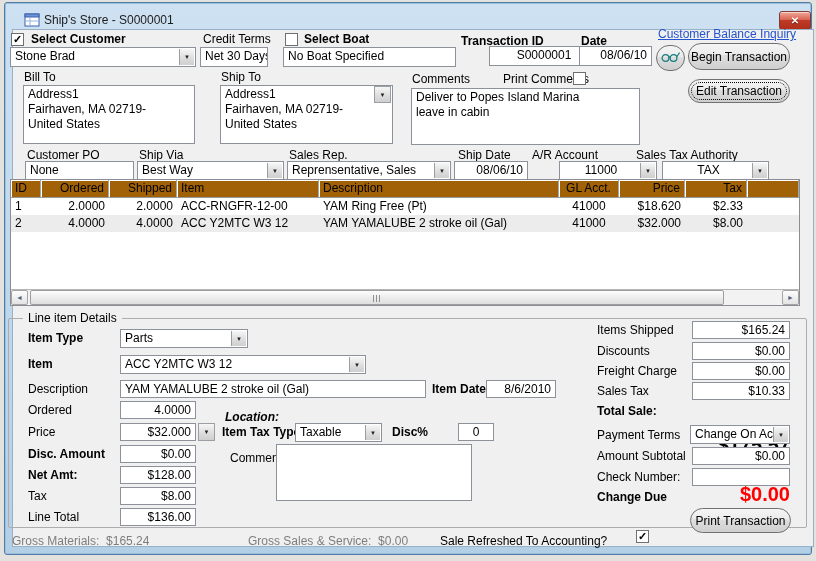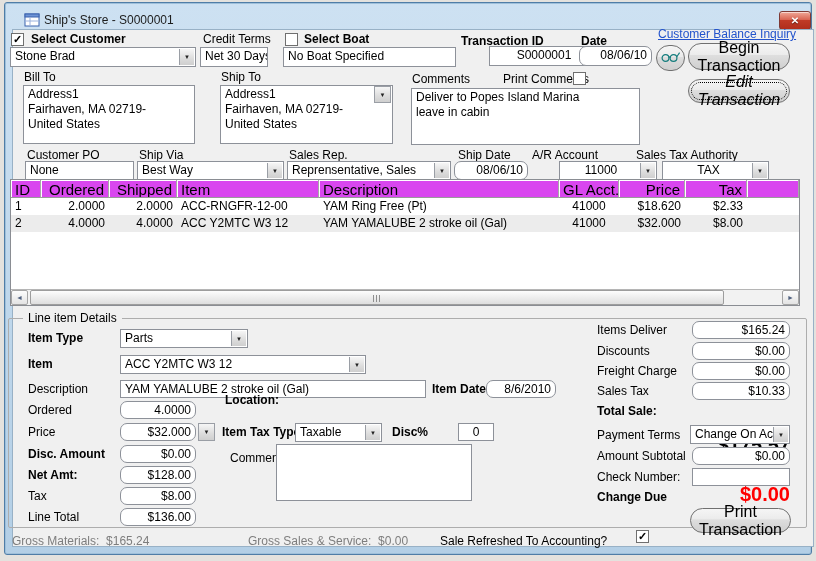--- a/index.html
+++ b/index.html
@@ -18,42 +18,42 @@
                color:#fff; font-size:10px; font-weight:bold; text-align:center; line-height:17px;
                box-shadow:inset 0 1px 0 rgba(255,255,255,.55); text-shadow:0 1px 1px rgba(0,0,0,.5); cursor:pointer; }
   .client { position:absolute; left:7px; top:26px; width:802px; height:518px; background:#f0f0f0; border:1px solid #98b1c6; }
 
   
   .lbl { position:absolute; font-size:12px; color:#000; white-space:nowrap; }
   .b { font-weight:bold; }
   .gray { color:#7d7d7d; }
   .tb { position:absolute; background:#fff; border:1px solid #8d9199; font-size:12px; padding:1px 4px;
         white-space:nowrap; overflow:hidden; color:#000; }
-  .right { text-align:right;border-radius:7px; } .center { text-align:center;margin-left:28px; }
+  .right { text-align:right; } .center { text-align:center;margin-left:28px; }
   .multi { white-space:pre-line; line-height:15px; }
   .combo { position:absolute; background:#fff; border:1px solid #8d9199; font-size:12px; padding:1px 18px 1px 4px;
            white-space:nowrap; overflow:hidden; }
   .dd { position:absolute; right:1px; top:1px; bottom:1px; width:15px;
         background:linear-gradient(#f6f6f6,#dcdcdc 60%,#cfcfcf); border-left:1px solid #9a9ea5;
         display:flex; align-items:center; justify-content:center; font-size:6px; color:#222; cursor:pointer; }
   .ddbtn { position:absolute; background:linear-gradient(#f6f6f6,#dcdcdc 60%,#cfcfcf); border:1px solid #9a9ea5;
            display:flex; align-items:center; justify-content:center; font-size:6px; color:#222; cursor:pointer; }
-  .btn { position:absolute; border:1px solid #707070; border-radius:13px; font-size:16px; color:#000;
+  .btn { position:absolute; border:1px solid #707070; border-radius:13px; font-size:12px; color:#000;
          background:linear-gradient(#f5f5f5,#ebebeb 45%,#dedede 46%,#cfcfcf);
-         display:flex; align-items:center; justify-content:center; cursor:pointer;text-align:center; }
+         display:flex; align-items:center; justify-content:center; cursor:pointer; }
   .btn.focus { outline:1px dotted #000; outline-offset:-4px; }
   .cb { position:absolute; width:13px; height:13px; background:#fff; border:1px solid #6f6f6f;
         font-size:11px; line-height:11px; font-weight:bold; text-align:center; color:#000; cursor:pointer; }
   .link { position:absolute; font-size:12px; color:#2353cc; text-decoration:underline; cursor:pointer; white-space:nowrap; }
 
   
   .grid { position:absolute; left:10px; top:179px; width:790px; height:127px; background:#fff; border:1px solid #8a8d93; overflow:hidden; }
   .grid-header { display:flex; height:18px; }
-  .gh-cell { flex:none; background:#d946ef; border-right:1px solid #a8a8a8; border-bottom:1px solid #9a9a9a;
-             box-shadow:inset 1px 1px 0 #fff; font-size:15px; padding:1px 4px; white-space:nowrap; overflow:hidden; }
+  .gh-cell { flex:none; background:#a16207; border-right:1px solid #a8a8a8; border-bottom:1px solid #9a9a9a;
+             box-shadow:inset 1px 1px 0 #fff; font-size:12px; padding:1px 4px; white-space:nowrap; overflow:hidden; }
   .grid-row { display:flex; height:17px; background:#fff; }
   .grid-row.alt { background:#ececec; }
   .gr-cell { flex:none; font-size:12px; padding:1px 4px; white-space:nowrap; overflow:hidden; }
   .hscroll { position:absolute; left:0; bottom:0; width:788px; height:16px; background:#f2f2f2; border-top:1px solid #b5b5b5; display:flex; align-items:center; }
   .sb-btn { flex:none; width:17px; height:15px; background:linear-gradient(#fdfdfd,#e3e3e3); border:1px solid #a5a5a5; border-radius:2px;
             font-size:7px; color:#50617f; display:flex; align-items:center; justify-content:center; cursor:pointer; }
   .sb-track { flex:1; height:15px; position:relative; }
   .sb-thumb { position:absolute; left:2px; top:0; width:92%; height:15px; background:linear-gradient(#fdfdfd,#dedede);
               border:1px solid #9d9d9d; border-radius:2px; cursor:grab; }
   .sb-grip { position:absolute; left:50%; top:4px; width:9px; height:7px; margin-left:-4px;
@@ -113,21 +113,21 @@
         </svg>
     </span>
   </div>
   <div class="btn" style="left:688px; top:43px; width:102px; height:27px;">Begin Transaction</div>
 
   <span class="lbl" style="left:24px; top:70px;">Bill To</span>
   <span class="lbl" style="left:221px; top:70px;">Ship To</span>
   <span class="lbl" style="left:412px; top:72px;">Comments</span>
   <span class="lbl" style="left:503px; top:72px;">Print Comments</span>
   <div class="cb" style="left:573px; top:72px;"></div>
-  <div class="btn focus" style="left:688px; top:79px; width:102px; height:24px;font-style:italic;">Edit Transaction</div>
+  <div class="btn focus" style="left:688px; top:79px; width:102px; height:24px;">Edit Transaction</div>
 
   <div class="tb multi" style="left:23px; top:85px; width:172px; height:59px;">Address1
 Fairhaven, MA  02719-
 United States</div>
   <div class="tb multi" style="left:220px; top:85px; width:173px; height:59px;">Address1
 Fairhaven, MA  02719-
 United States</div>
   <div class="ddbtn" style="left:374px; top:86px; width:17px; height:17px;">▼</div>
   <div class="tb multi" style="left:411px; top:88px; width:229px; height:57px;">Deliver to Popes Island Marina
 leave in cabin</div>
@@ -219,21 +219,21 @@
     <span class="dd">▼</span>
   </div>
 
   <span class="lbl" style="left:28px; top:382px;">Description</span>
   <div class="tb" style="left:120px; top:380px; width:306px; height:18px;">YAM YAMALUBE 2 stroke oil (Gal)</div>
   <span class="lbl b" style="left:432px; top:382px;">Item Date:</span>
   <div class="tb right" style="left:486px; top:380px; width:70px; height:18px;">8/6/2010</div>
 
   <span class="lbl" style="left:28px; top:403px;">Ordered</span>
   <div class="tb right" style="left:120px; top:401px; width:76px; height:18px;">4.0000</div>
-  <span class="lbl b" style="left:225px; top:393px;">Location:</span>
+  <span class="lbl b" style="left:225px; top:410px;font-style:italic;">Location:</span>
 
   <span class="lbl" style="left:28px; top:425px;">Price</span>
   <div class="tb right" style="left:120px; top:423px; width:76px; height:18px;">$32.000</div>
   <div class="ddbtn" style="left:198px; top:423px; width:17px; height:18px;">▼</div>
   <span class="lbl b" style="left:222px; top:425px;">Item Tax Type</span>
   <div class="combo" style="left:295px; top:423px; width:87px; height:19px;">
     <span>Taxable</span>
     <span class="dd">▼</span>
   </div>
   <span class="lbl b" style="left:392px; top:425px;">Disc%</span>
@@ -246,21 +246,21 @@
 
   <span class="lbl b" style="left:28px; top:468px;">Net Amt:</span>
   <div class="tb right" style="left:120px; top:466px; width:76px; height:18px;">$128.00</div>
 
   <span class="lbl" style="left:28px; top:489px;">Tax</span>
   <div class="tb right" style="left:120px; top:487px; width:76px; height:18px;">$8.00</div>
 
   <span class="lbl" style="left:28px; top:510px;">Line Total</span>
   <div class="tb right" style="left:120px; top:508px; width:76px; height:18px;">$136.00</div>
 
-  <span class="lbl" style="left:597px; top:323px;">Items Deliver</span>
+  <span class="lbl" style="left:597px; top:323px;">Items Shipped</span>
   <div class="tb right" style="left:692px; top:321px; width:98px; height:18px;">$165.24</div>
   <span class="lbl" style="left:597px; top:344px;">Discounts</span>
   <div class="tb right" style="left:692px; top:342px; width:98px; height:18px;">$0.00</div>
   <span class="lbl" style="left:597px; top:364px;">Freight Charge</span>
   <div class="tb right" style="left:692px; top:362px; width:98px; height:18px;">$0.00</div>
   <span class="lbl" style="left:597px; top:384px;">Sales Tax</span>
   <div class="tb right" style="left:692px; top:382px; width:98px; height:18px;">$10.33</div>
 
   <span class="lbl b" style="left:597px; top:404px;">Total Sale:</span>
   <span class="money-big" style="left:690px; top:398px; width:100px;margin-top:36px;">$175.57</span>

